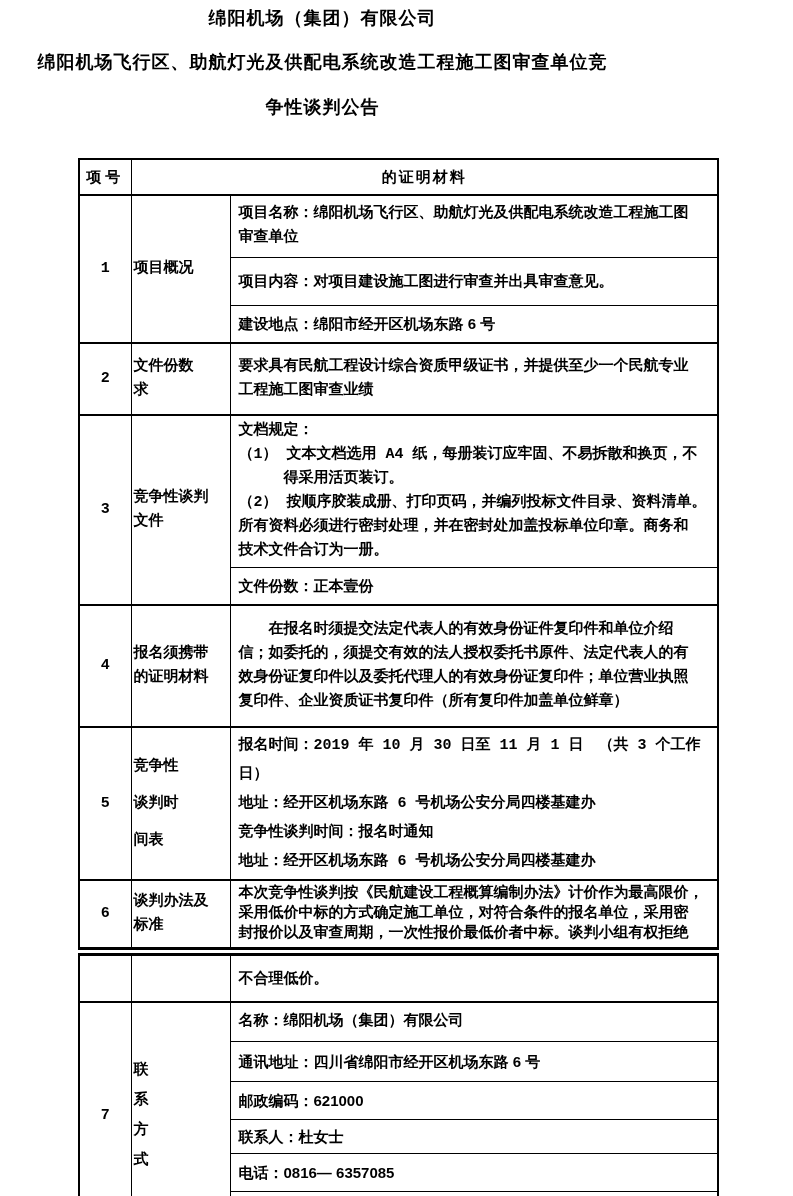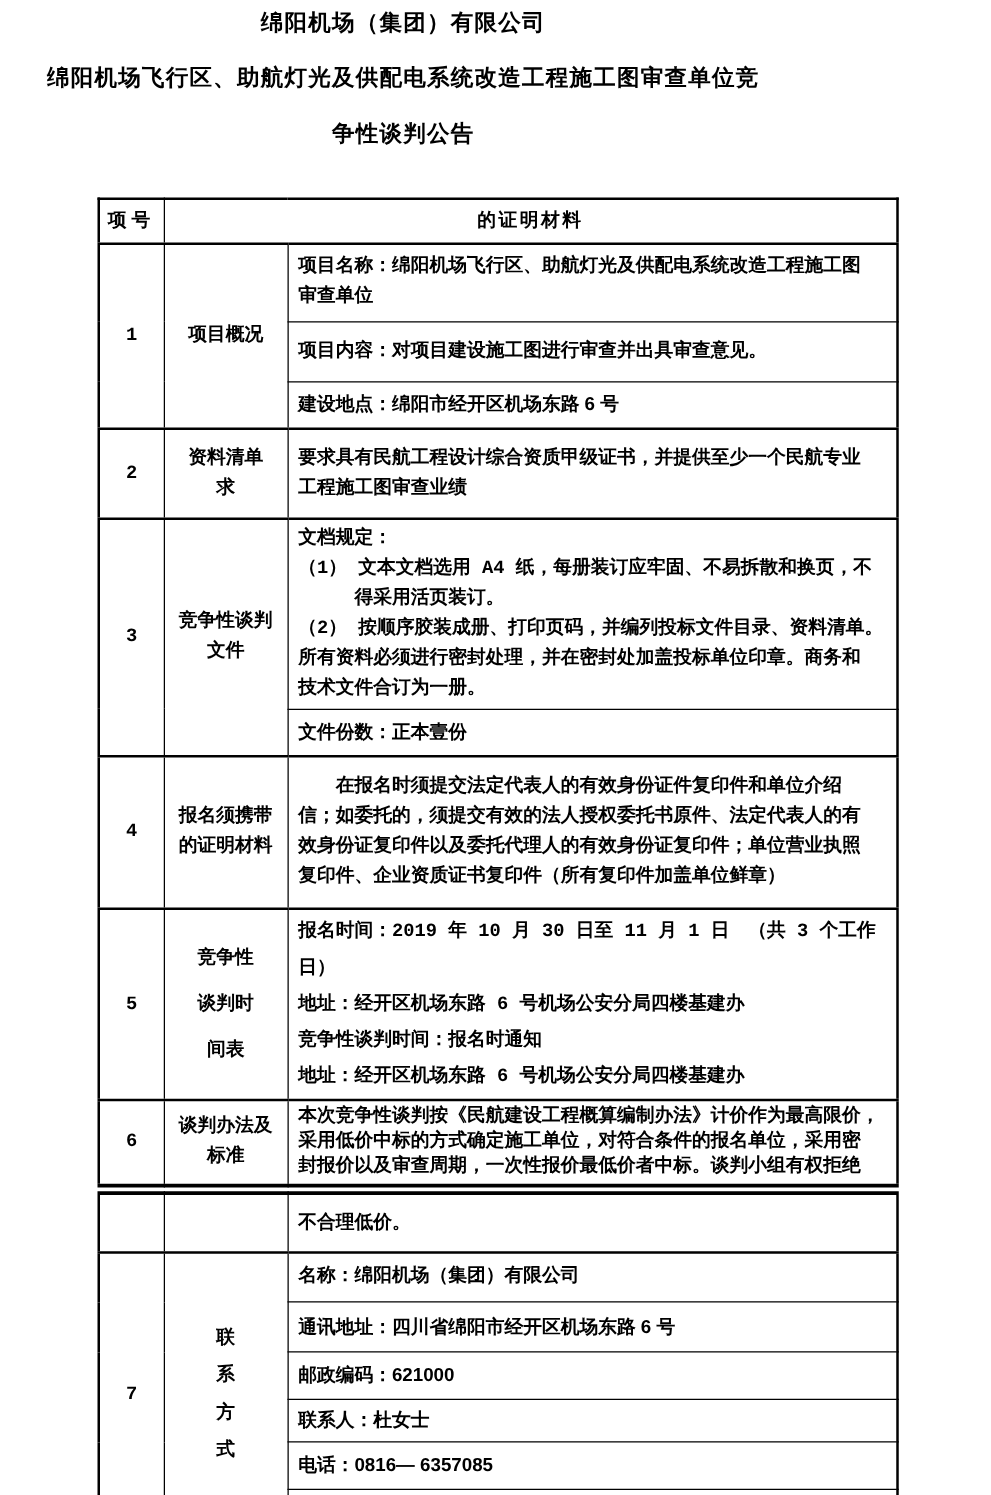--- a/index.html
+++ b/index.html
@@ -52,21 +52,21 @@
     font-weight: 700;
     line-height: 24px;
     vertical-align: middle;
     white-space: pre-wrap;
     word-break: break-all;
     overflow: hidden;
     padding: 2px 6px;
   }
   tr.major td { border-top: 2px solid #000; font-family: Liberation Mono, monospace; }
   td.num   { text-align: center; padding: 0; }
-  td.cat   { text-align: center; padding: 0 2px; margin-left: 32px; }
+  td.cat   { text-align: left; padding: 0 2px; margin-left: 32px; }
   td.content { text-align: left; padding: 3px 8px; }
   td.head-no { text-align: center; letter-spacing: 4px; }
   td.head-spec { text-align: center; letter-spacing: 2px; }
 
   tr.rh-head { height: 36px; }
   tr.rh-1a { height: 62px; }
   tr.rh-1b { height: 48px; }
   tr.rh-1c { height: 38px; }
   tr.rh-2  { height: 72px; }
   tr.rh-3a { height: 152px; }
@@ -119,21 +119,21 @@
       </tr>
       <tr class="rh-1b">
         <td class="content">项目内容：对项目建设施工图进行审查并出具审查意见。</td>
       </tr>
       <tr class="rh-1c">
         <td class="content">建设地点：绵阳市经开区机场东路 6 号</td>
       </tr>
 
       <tr class="rh-2 major">
         <td class="num">2</td>
-        <td class="cat">资料清单
+        <td class="cat">文件份数
 求</td>
         <td class="content">要求具有民航工程设计综合资质甲级证书，并提供至少一个民航专业
 工程施工图审查业绩</td>
       </tr>
 
       <tr class="rh-3a major">
         <td class="num" rowspan="2">3</td>
         <td class="cat" rowspan="2">竞争性谈判
 文件</td>
         <td class="content cont-top">文档规定：

